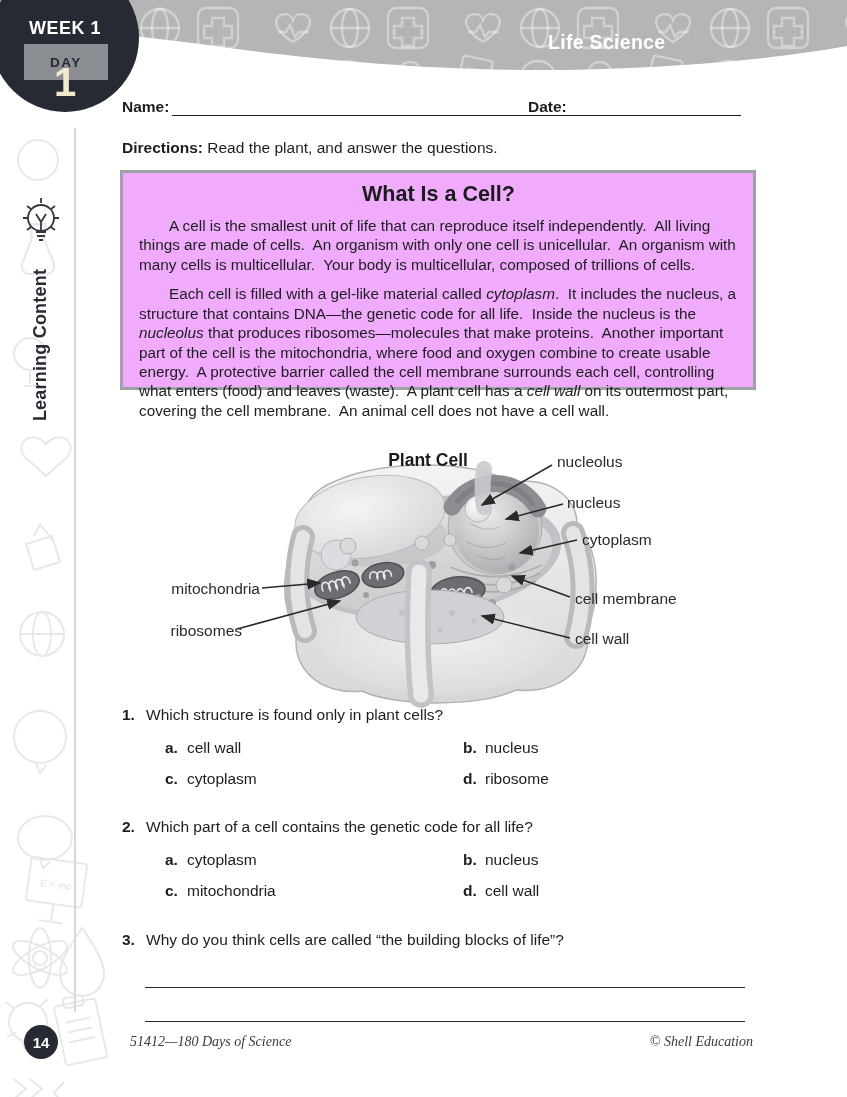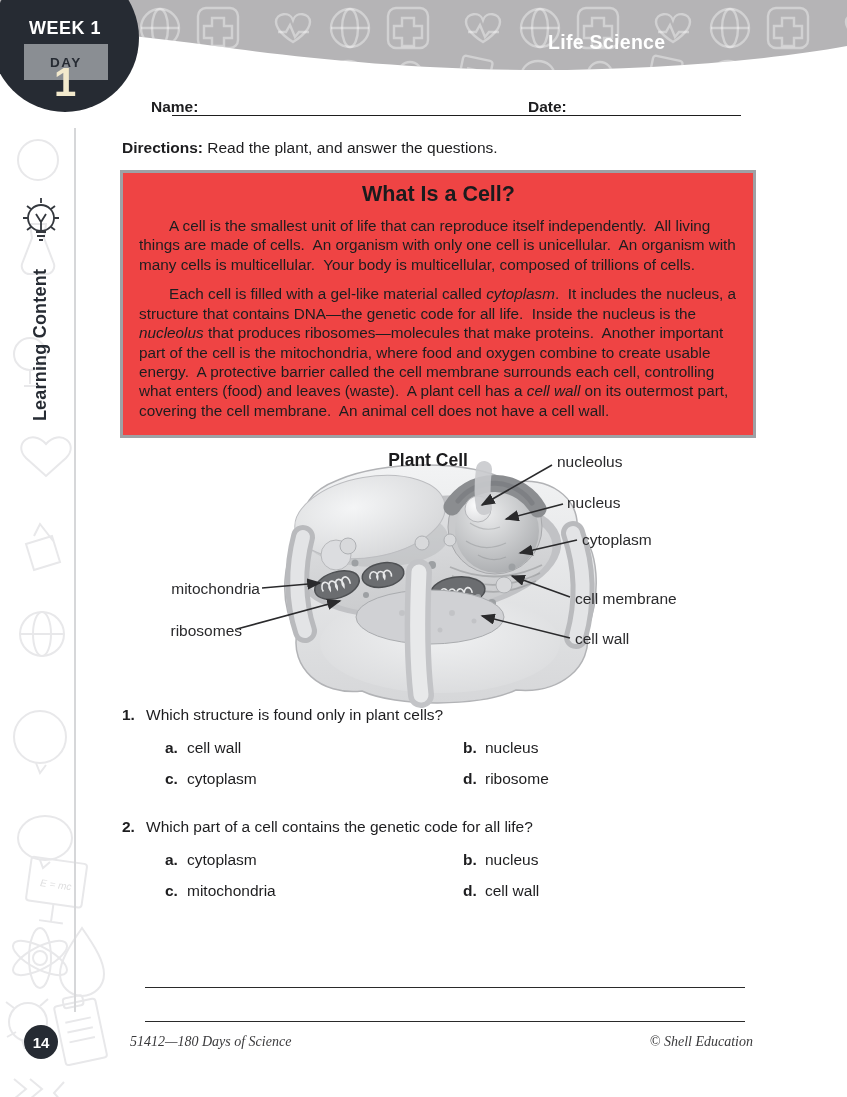--- a/index.html
+++ b/index.html
@@ -35,30 +35,30 @@
   .divider{position:absolute;left:74px;top:128px;width:2px;height:884px;background:#d6d7d9;z-index:1;}
   .bulb{position:absolute;left:17px;top:194px;z-index:2;}
   .sidebar-label{
     position:absolute;left:40px;top:345px;z-index:2;white-space:nowrap;
     transform:translate(-50%,-50%) rotate(-90deg);
     font-size:18px;font-weight:bold;color:#262b33;letter-spacing:.2px;
   }
   .doodles{position:absolute;left:0;top:104px;z-index:0;}
   
   .label-bold{font-weight:bold;font-size:15.5px;color:#1d1d1f;}
-  .name-label{position:absolute;left:122px;top:98px;margin-left:29px;}
+  .name-label{position:absolute;left:122px;top:98px;}
   .date-label{position:absolute;left:528px;top:98px;}
   .rule{position:absolute;border-top:1.5px solid #1e1e1e;height:0;}
   .name-rule{left:172px;top:115px;width:438px;}
   .date-rule{left:576px;top:115px;width:165px;}
   .directions{position:absolute;left:122px;top:139px;font-size:15.5px;z-index:4;}
   
   .passage-box{
-    position:absolute;left:120px;top:170px;width:636px;height:268px;z-index:4;
-    border:3px solid #9fa1a5;box-sizing:border-box;background:#ef4444;
+    position:absolute;left:120px;top:170px;width:636px;height:220px;z-index:4;
+    border:3px solid #9fa1a5;box-sizing:border-box;background:#f0abfc;
     padding:7px 15px 0 16px;
   }
   .passage-title{text-align:center;font-size:21.5px;font-weight:bold;color:#1b1b1d;margin:2px 0 9px 0;}
   .passage p{margin:0 0 10px 0;font-size:15.3px;line-height:1.27;text-indent:30px;white-space:pre-wrap;}
   
   .diagram{position:absolute;left:140px;top:445px;width:620px;height:265px;z-index:4;}
   .diagram .dg-title{
     position:absolute;left:208px;top:5px;width:160px;text-align:center;
     font-weight:bold;font-size:17.5px;color:#1b1b1d;
   }
@@ -350,20 +350,23 @@
   <div class="option" style="left:463px;top:851px">
     <span class="opt-letter">b.</span><span>nucleus</span>
   </div>
   <div class="option" style="left:165px;top:882px">
     <span class="opt-letter">c.</span><span>mitochondria</span>
   </div>
   <div class="option" style="left:463px;top:882px">
     <span class="opt-letter">d.</span><span>cell wall</span>
   </div>
 
+  <div class="question" style="top:931px">
+    <span class="q-num">3.</span><span>Why do you think cells are called “the building blocks of life”?</span>
+  </div>
   <div class="rule ans-rule" style="top:987px"></div>
   <div class="rule ans-rule" style="top:1021px"></div>
 
   <div class="page-circle">
     <span>14</span>
   </div>
   <div class="footer-book">51412—180 Days of Science</div>
   <div class="footer-pub">© Shell Education</div>
 
 </div>

